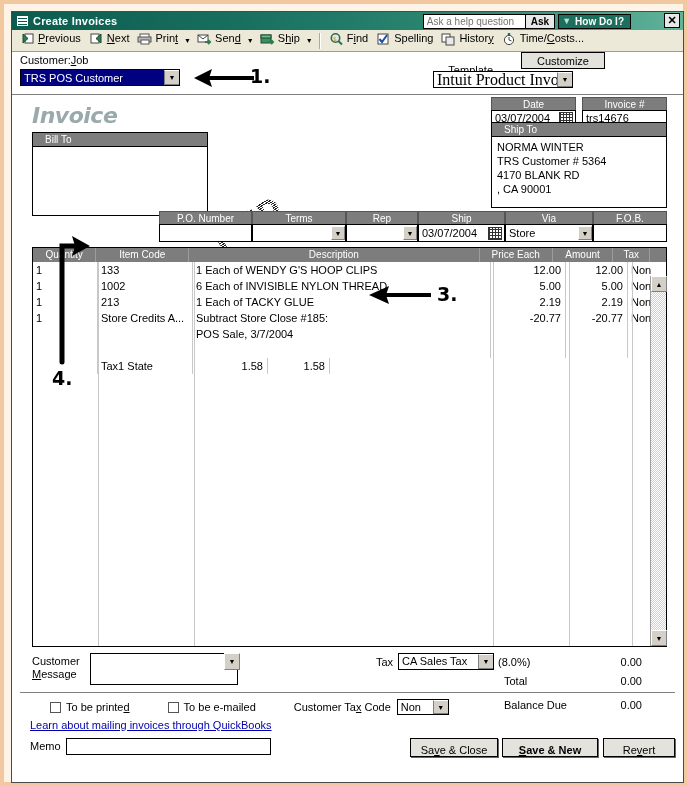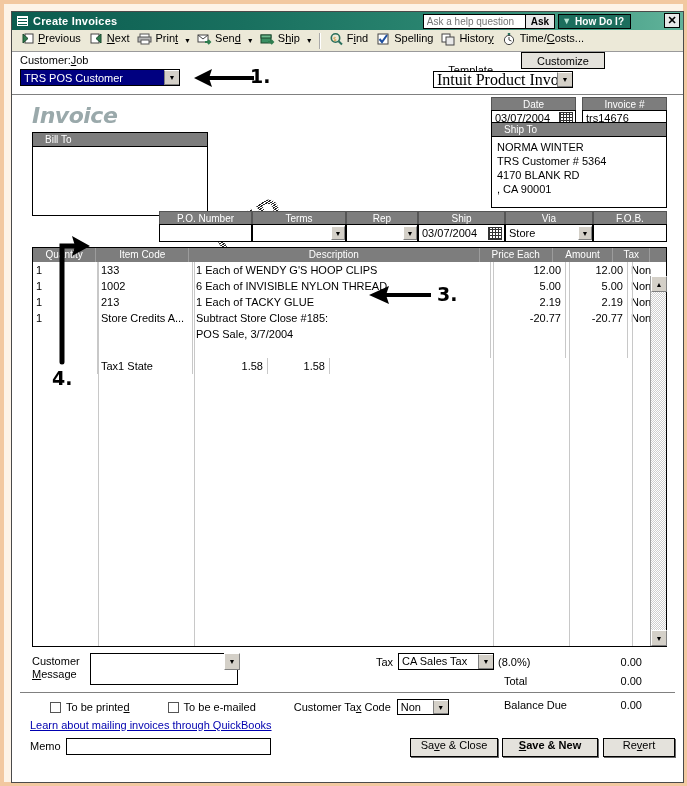--- a/index.html
+++ b/index.html
@@ -475,21 +475,21 @@
     width: 205px; height: 17px;
     border: 1px solid #000; background: #fff;
     box-sizing: border-box;
   }
   .btn {
     position: absolute;
     height: 19px;
     background: #e4e2dc;
     border: 1px solid #000;
     font-size: 11px;
-    display: flex; align-items: flex-start; justify-content: center;
+    display: flex; align-items: flex-end; justify-content: center;
     box-sizing: border-box;
     box-shadow: 1px 1px 0 #666;
   }
   .btn u { text-decoration: underline; }
   #btn-save-close { left: 398px; top: 643px; width: 88px; }
   #btn-save-new   { left: 490px; top: 643px; width: 96px; font-weight: bold; }
   #btn-revert     { left: 591px; top: 643px; width: 72px; }
 
   
   .anno-num {

